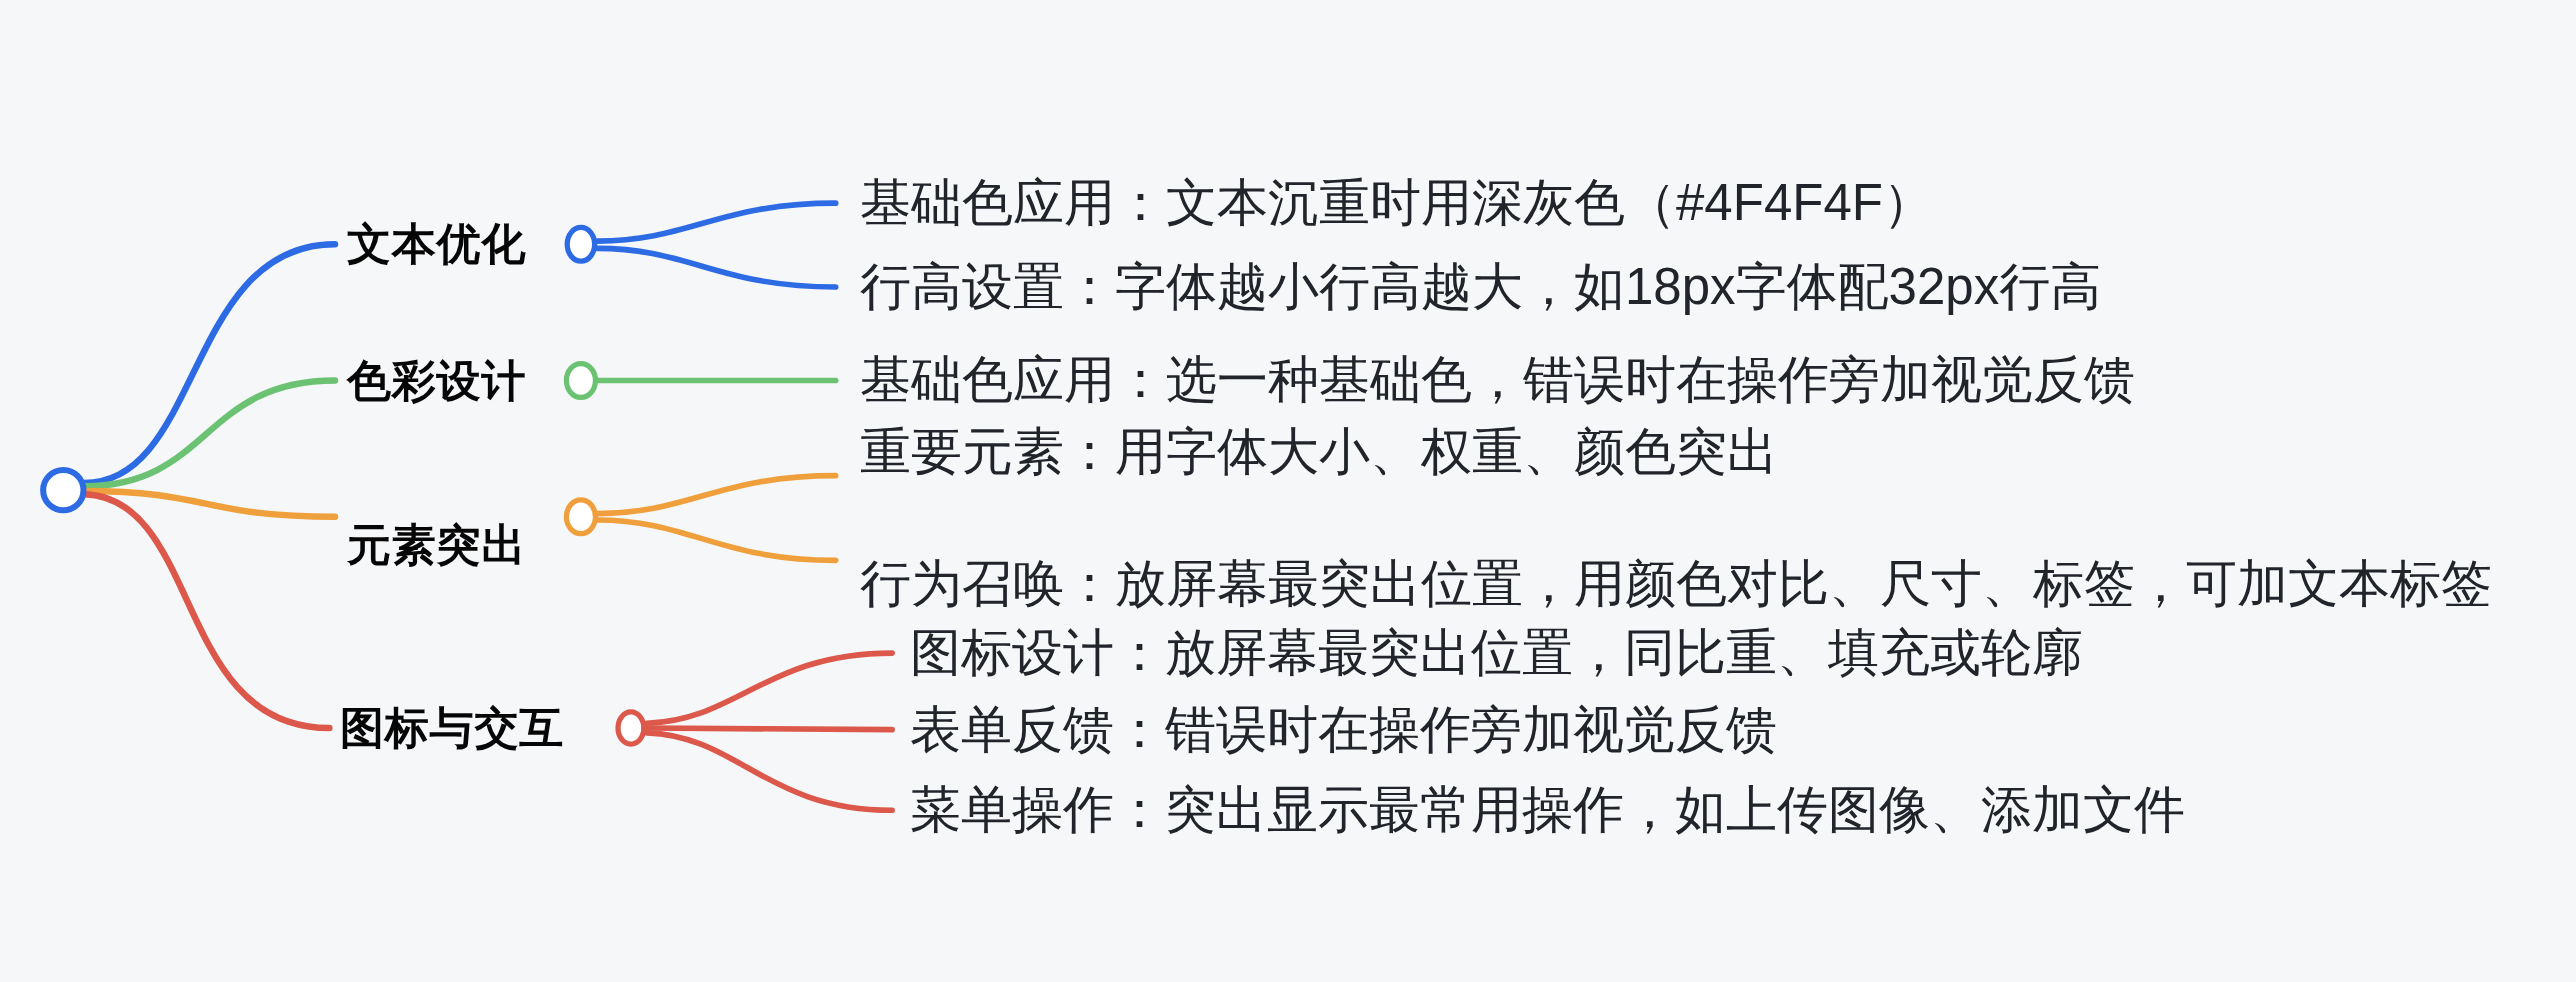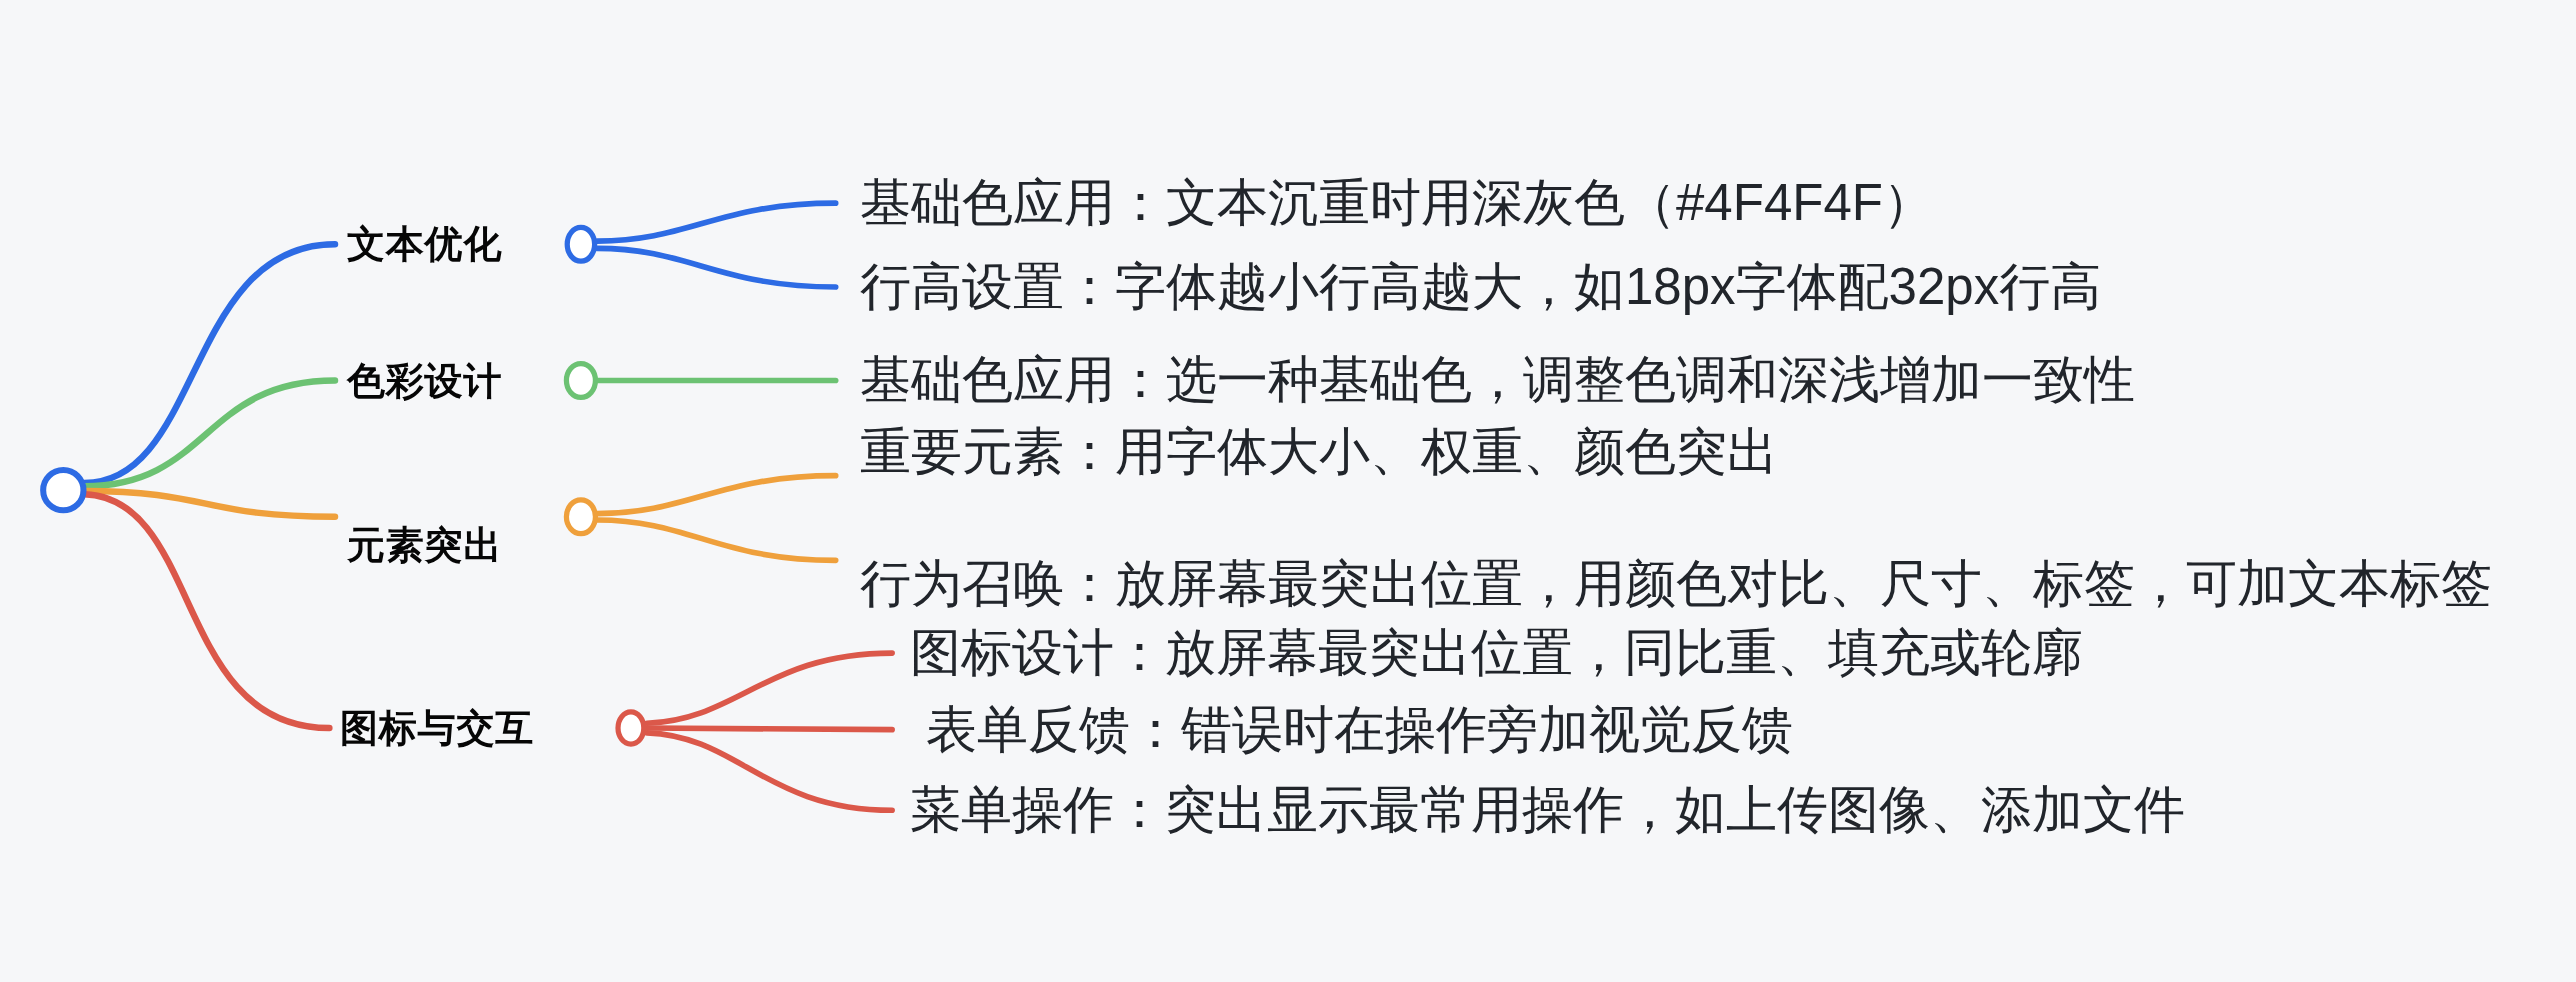--- a/index.html
+++ b/index.html
@@ -22,21 +22,21 @@
     left: 0; top: 0;
     width: 2576px;
     height: 982px;
   }
   .connectors path { fill: none; stroke-linecap: round; }
   .connectors ellipse, .connectors circle { fill: #ffffff; }
   .node-label {
     position: absolute;
     height: 58px;
     line-height: 58px;
-    font-size: 38px;
+    font-size: 44px;
     font-weight: 900;
     color: #060606;
     letter-spacing: 0.8px;
     white-space: nowrap;
     cursor: pointer;
   }
   .leaf-label {
     position: absolute;
     height: 56px;
     line-height: 56px;
@@ -79,23 +79,23 @@
   </svg>
 
   <div class="node-label" style="left:347px; top:215px;">文本优化</div>
   <div class="node-label" style="left:347px; top:352px;">色彩设计</div>
   <div class="node-label" style="left:347px; top:488px;margin-top:28px;">元素突出</div>
   <div class="node-label" style="left:340px; top:699px;">图标与交互</div>
 
   <div class="leaf-label" style="left:860px; top:175px;">基础色应用：文本沉重时用深灰色（#4F4F4F）</div>
   <div class="leaf-label" style="left:860px; top:259px;">行高设置：字体越小行高越大，如18px字体配32px行高</div>
 
-  <div class="leaf-label" style="left:860px; top:352px;">基础色应用：选一种基础色，调整色调和深浅增加一致性</div>
+  <div class="leaf-label" style="left:860px; top:352px;">基础色应用：选一种基础色，错误时在操作旁加视觉反馈</div>
 
   <div class="leaf-label" style="left:860px; top:424px;">重要元素：用字体大小、权重、颜色突出</div>
   <div class="leaf-label" style="left:860px; top:556px;">行为召唤：放屏幕最突出位置，用颜色对比、尺寸、标签，可加文本标签</div>
 
   <div class="leaf-label" style="left:910px; top:625px;">图标设计：放屏幕最突出位置，同比重、填充或轮廓</div>
-  <div class="leaf-label" style="left:910px; top:702px;margin-left:16px;">表单反馈：错误时在操作旁加视觉反馈</div>
+  <div class="leaf-label" style="left:910px; top:702px;">表单反馈：错误时在操作旁加视觉反馈</div>
   <div class="leaf-label" style="left:910px; top:782px;">菜单操作：突出显示最常用操作，如上传图像、添加文件</div>
 
 </div>
 
 
 </body></html>

